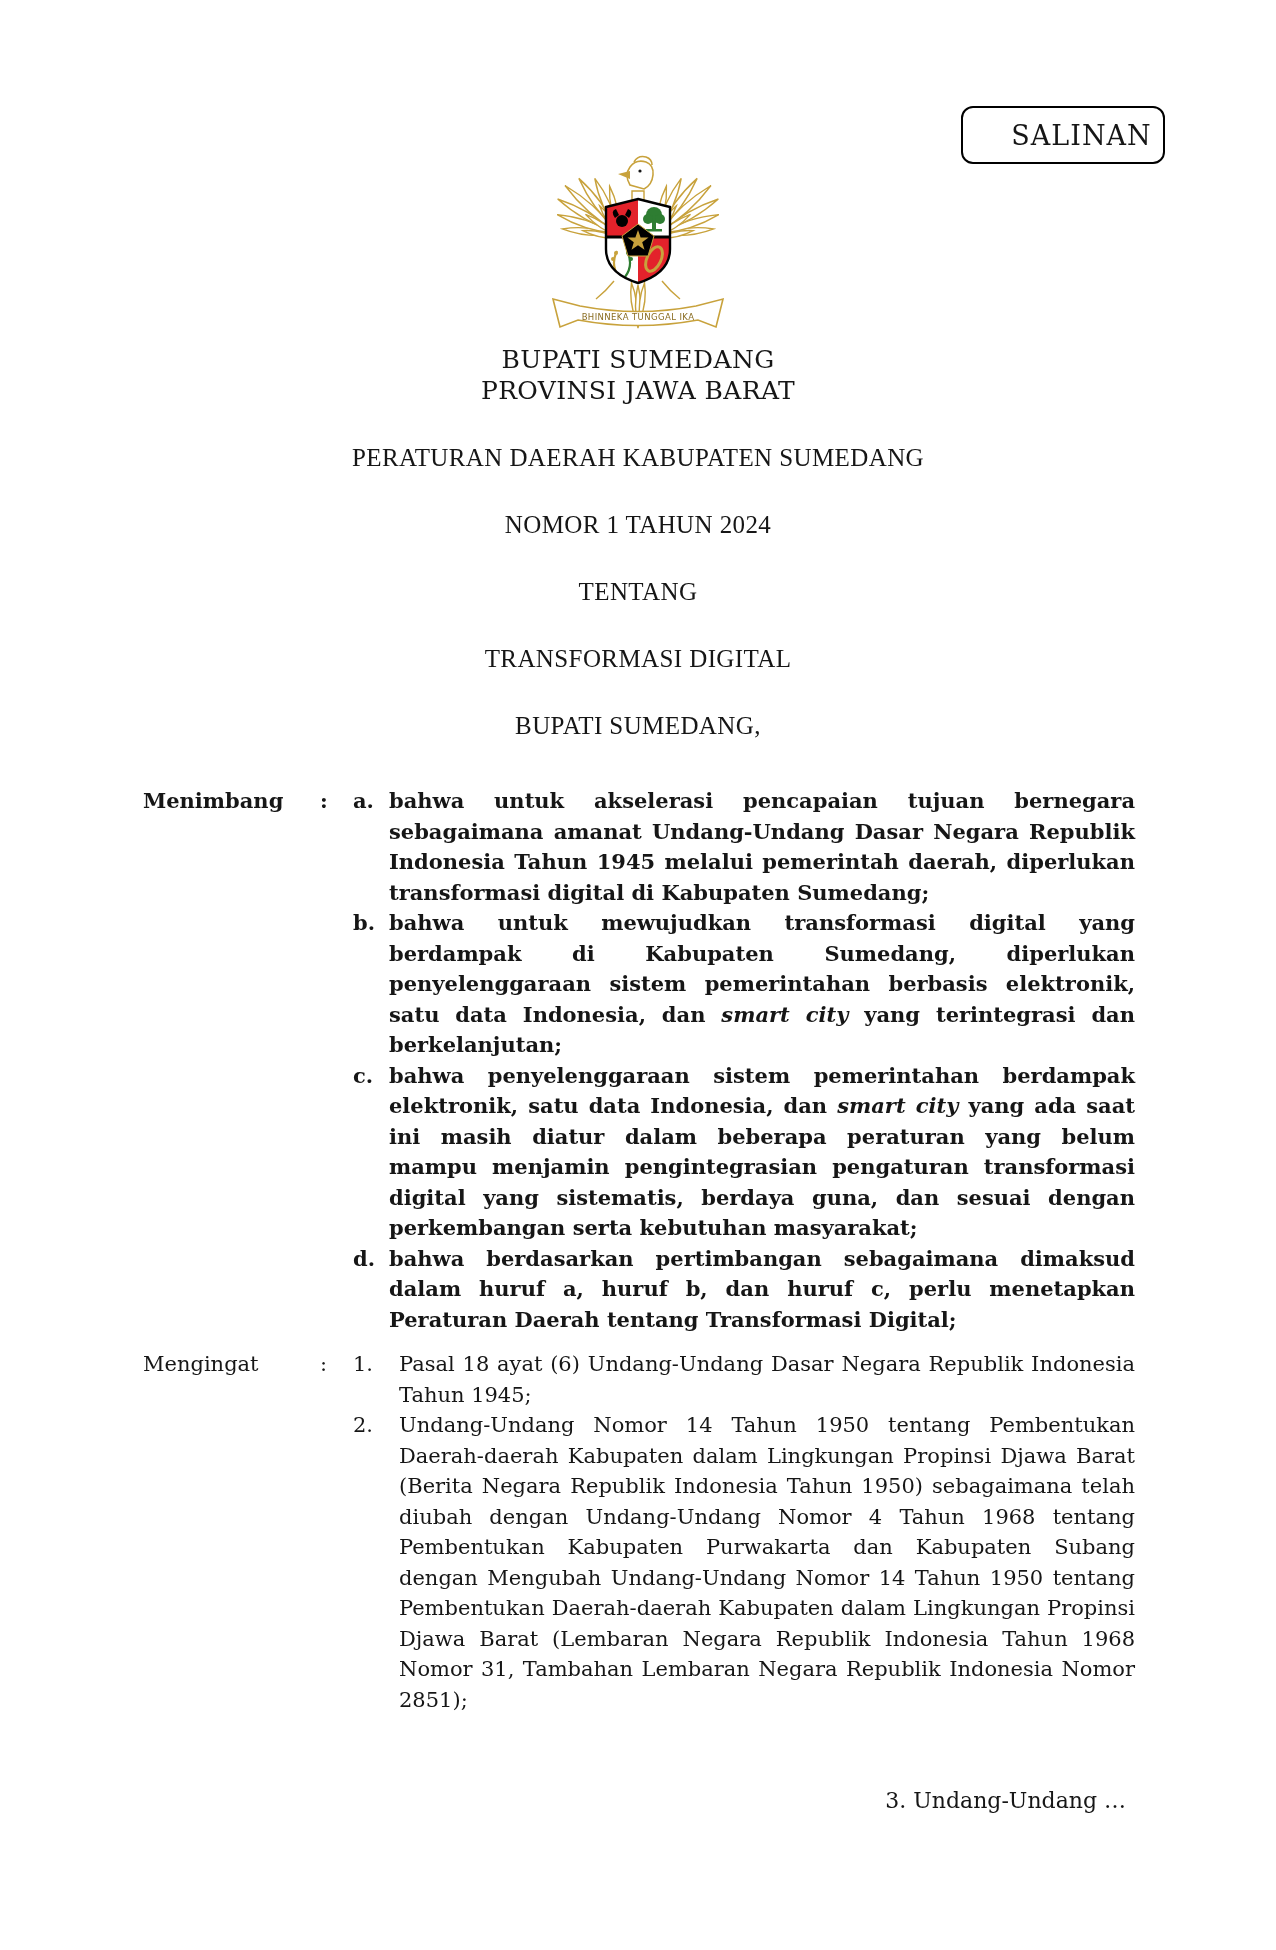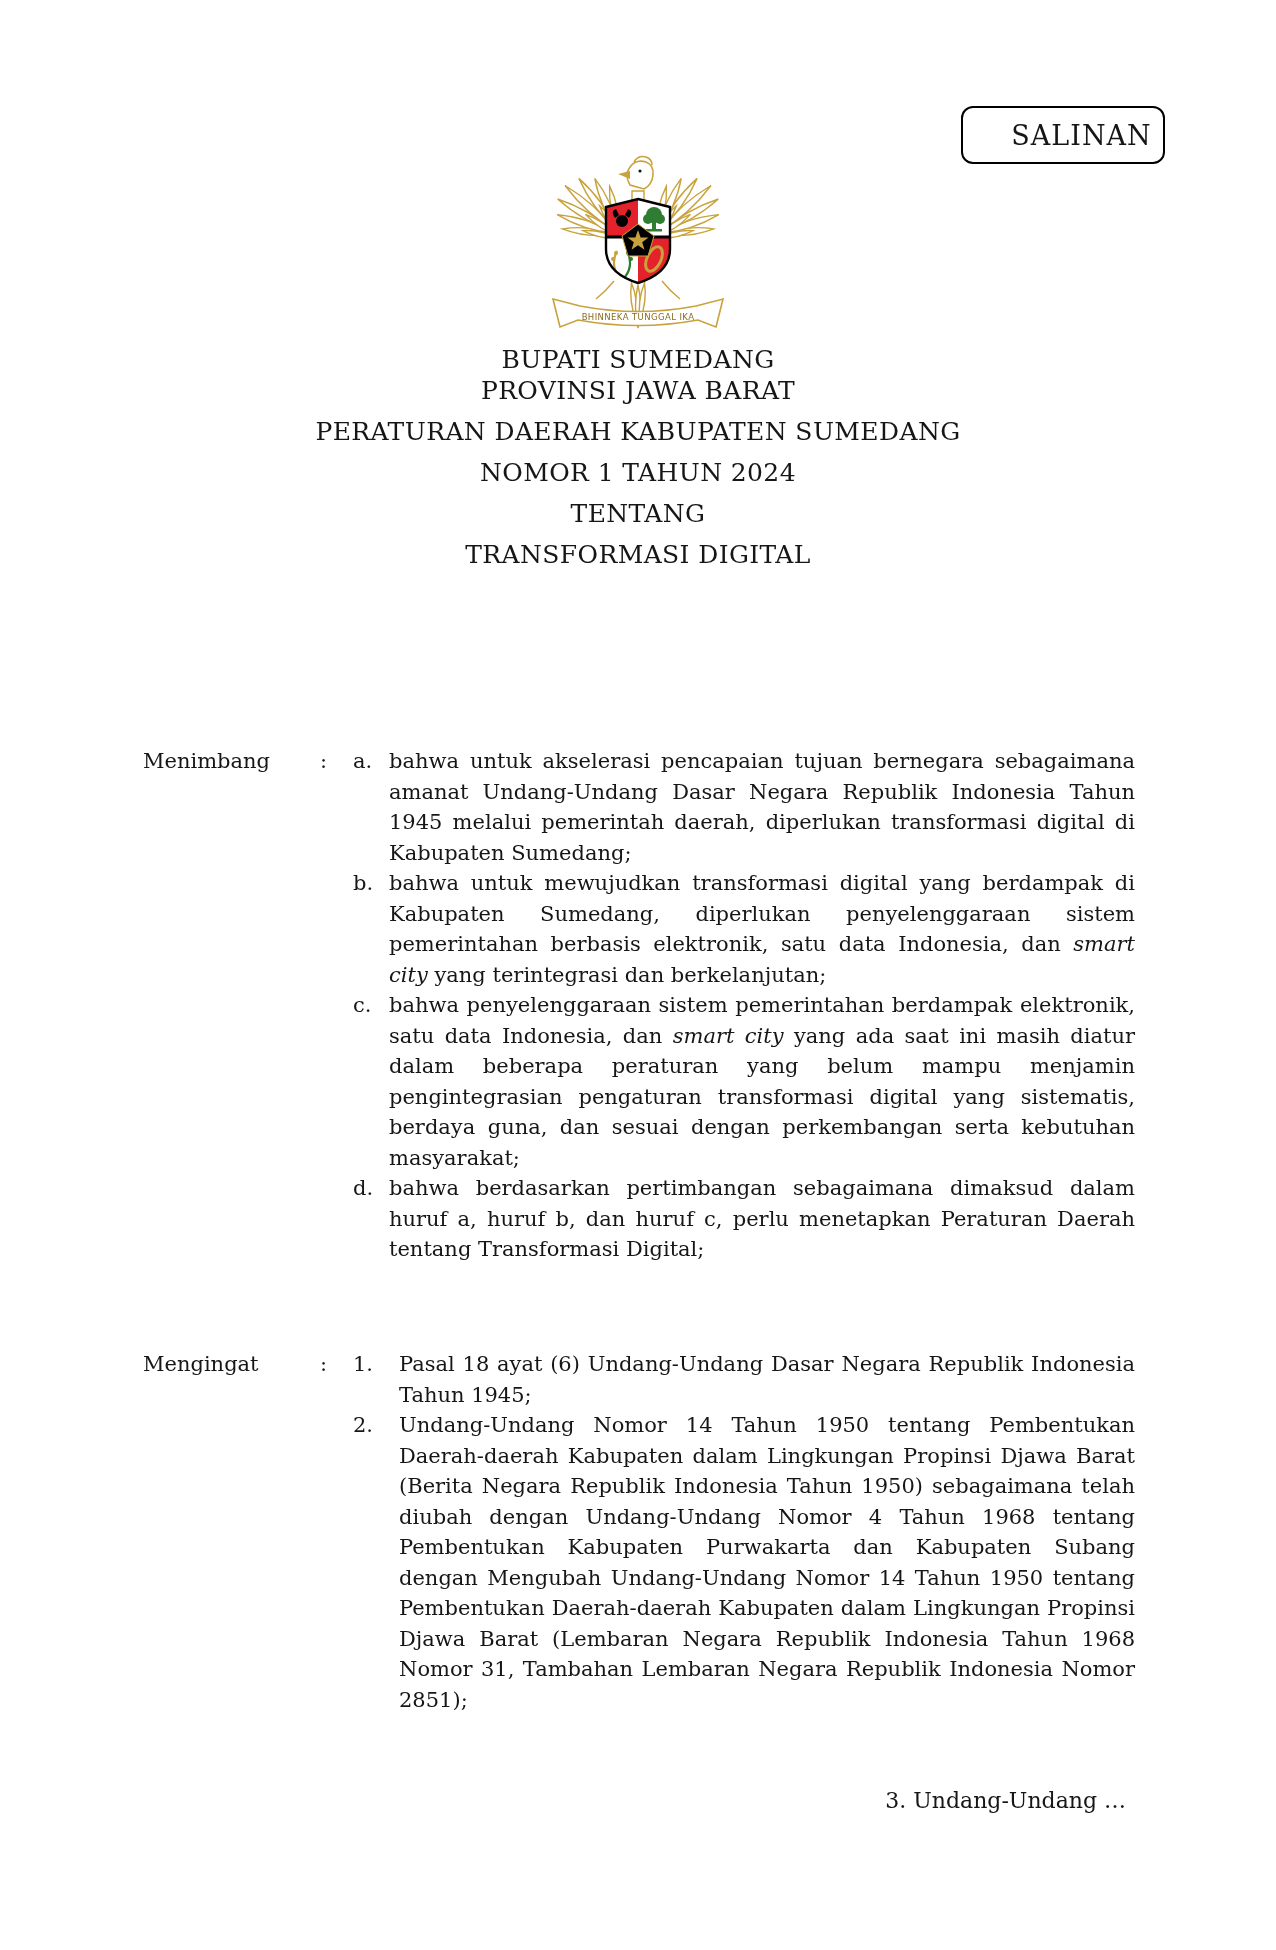--- a/index.html
+++ b/index.html
@@ -21,26 +21,26 @@
     font-size:27px;letter-spacing:1px;padding-left:37px;
   }
 
   
   .emblem{position:absolute;left:518px;top:131px;width:240px;height:218px;}
   .emblem svg{width:100%;height:100%;display:block;}
 
   
   .headings{position:absolute;top:344px;left:0;width:100%;text-align:center;}
   .hline{font-size:25px;line-height:31px;letter-spacing:0.4px;}
-  .hline.gap{margin-top:10px;}
+  .hline.gap{margin-top:36px;font-family:Liberation Serif, serif;}
 
   
   .clause{position:absolute;left:143px;width:992px;display:flex;align-items:flex-start;
           font-size:21px;line-height:30.5px;}
-  #menimbang{top:746px;}
+  #menimbang{top:786px;font-weight:bold;}
   #mengingat{top:1349px;}
   .clabel{width:177px;flex:none;}
   .ccolon{width:33px;flex:none;}
   .citems{flex:1;min-width:0;}
   .item{display:flex;align-items:flex-start;}
   .marker{flex:none;}
   #menimbang .marker{width:36px;}
   #mengingat .marker{width:46px;}
   .itext{flex:1;min-width:0;margin:0;text-align:justify;}
   .itext em{font-style:italic;}
@@ -201,20 +201,21 @@
     </svg>
   </div>
 
   <div class="headings">
     <div class="hline">BUPATI SUMEDANG</div>
     <div class="hline">PROVINSI JAWA BARAT</div>
     <div class="hline gap">PERATURAN DAERAH KABUPATEN SUMEDANG</div>
     <div class="hline gap">NOMOR 1 TAHUN 2024</div>
     <div class="hline gap">TENTANG</div>
     <div class="hline gap">TRANSFORMASI DIGITAL</div>
+    <div class="hline gap">BUPATI SUMEDANG,</div>
   </div>
 
   <section class="clause" id="menimbang">
     <div class="clabel">Menimbang</div>
     <div class="ccolon">:</div>
     <div class="citems">
       <div class="item">
         <div class="marker">a.</div>
         <p class="itext"><span>bahwa untuk akselerasi pencapaian tujuan bernegara sebagaimana amanat Undang-Undang Dasar Negara Republik Indonesia Tahun 1945 melalui pemerintah daerah, diperlukan transformasi digital di Kabupaten Sumedang;</span></p>
       </div>

